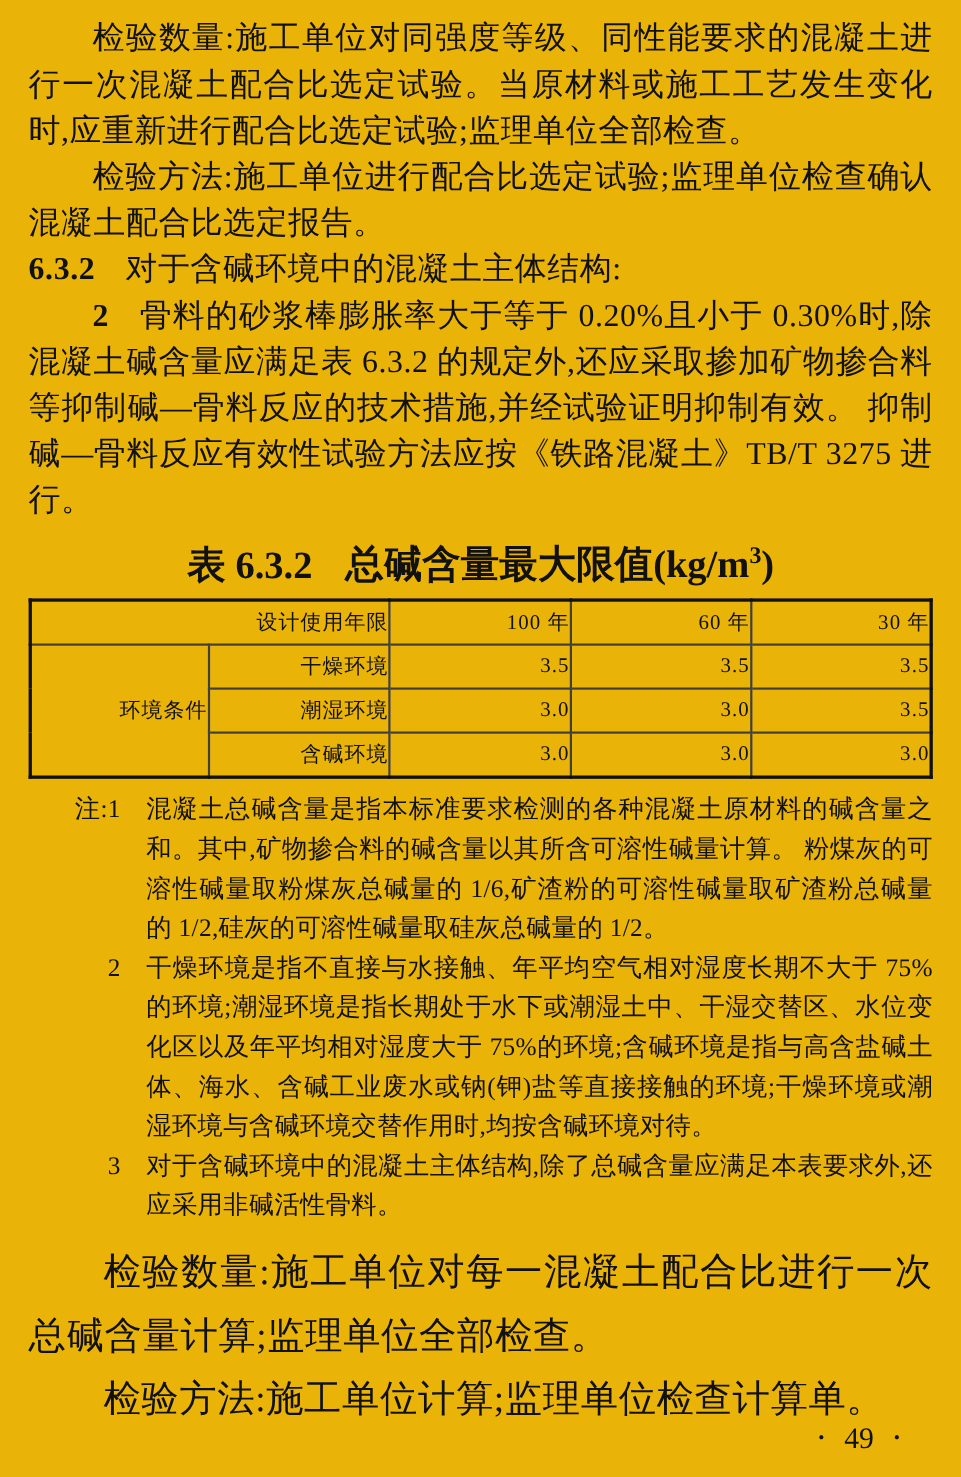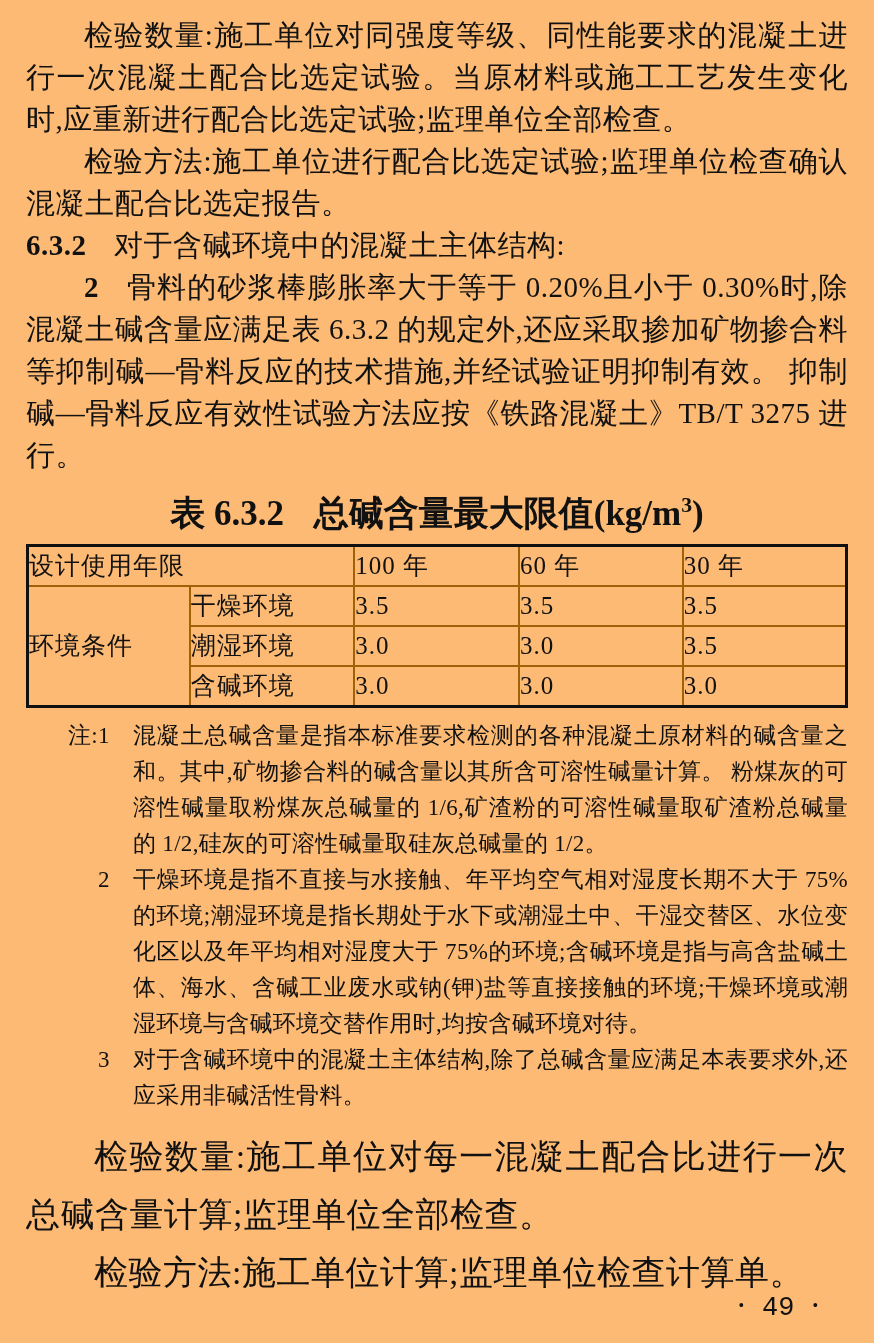--- a/index.html
+++ b/index.html
@@ -5,21 +5,21 @@
   html, body {
     margin: 0;
     padding: 0;
     background: #ffffff;
   }
   .page {
     position: relative;
     width: 874px;
     height: 1343px;
     box-sizing: border-box;
-    background: #fdba74;
+    background: #eab308;
     color: #111111;
     padding: 14px 26px 0 26px;
     overflow: hidden;
     font-family: "Liberation Serif", "DejaVu Serif", serif;
   }
   
   p.body {
     margin: 0;
     font-size: 29px;
     line-height: 42px;
@@ -43,26 +43,26 @@
   p.caption .cap-label { margin-right: 0.85em; }
   p.caption sup { font-size: 62%; font-weight: bold; }
   
   table.limits {
     width: 100%;
     border-collapse: collapse;
     table-layout: fixed;
     border: 3px solid #101010;
   }
   table.limits td {
-    border: 2px solid #a16207;
-    text-align: left;
+    border: 2px solid #404040;
+    text-align: right;
     vertical-align: middle;
     height: 38px;
     padding: 0;
-    font-size: 25px;
+    font-size: 19px;
     letter-spacing: 1px;
   }
   
   .notes { margin-top: 10px; }
   .note {
     position: relative;
     padding-left: 107px;
     font-size: 23px;
     line-height: 36px;
     text-align: justify;
@@ -80,21 +80,21 @@
     bottom: 20px;
     font-size: 27px;
     line-height: 30px;
     color: #111;
     white-space: nowrap;
   }
   .footer .dot {
     font-size: 16px;
     vertical-align: 4px;
   }
-  .footer .pgnum { margin: 0 18px; font-family: Liberation Mono, monospace; }
+  .footer .pgnum { margin: 0 18px; }
 </style>
 </head>
 <body>
 
 <div class="page">
 
   <p class="body indent">检验数量:施工单位对同强度等级、同性能要求的混凝土进行一次混凝土配合比选定试验。当原材料或施工工艺发生变化时,应重新进行配合比选定试验;监理单位全部检查。</p>
 
   <p class="body indent">检验方法:施工单位进行配合比选定试验;监理单位检查确认混凝土配合比选定报告。</p>
 

